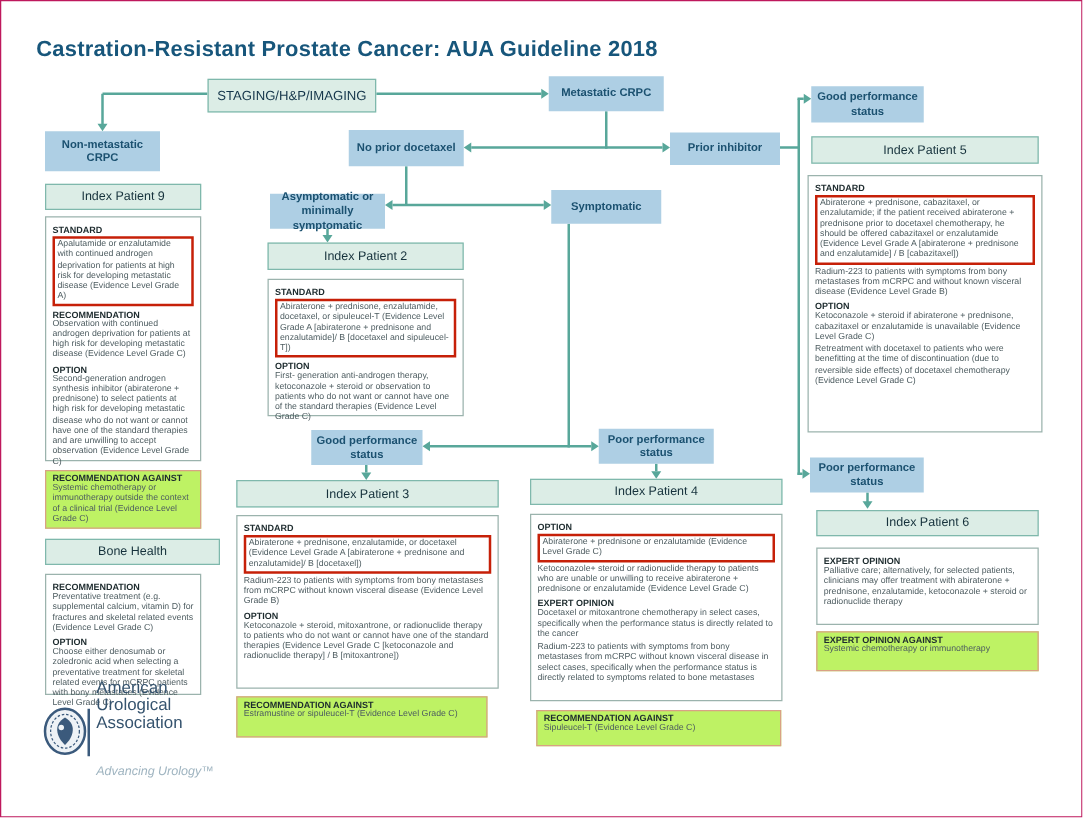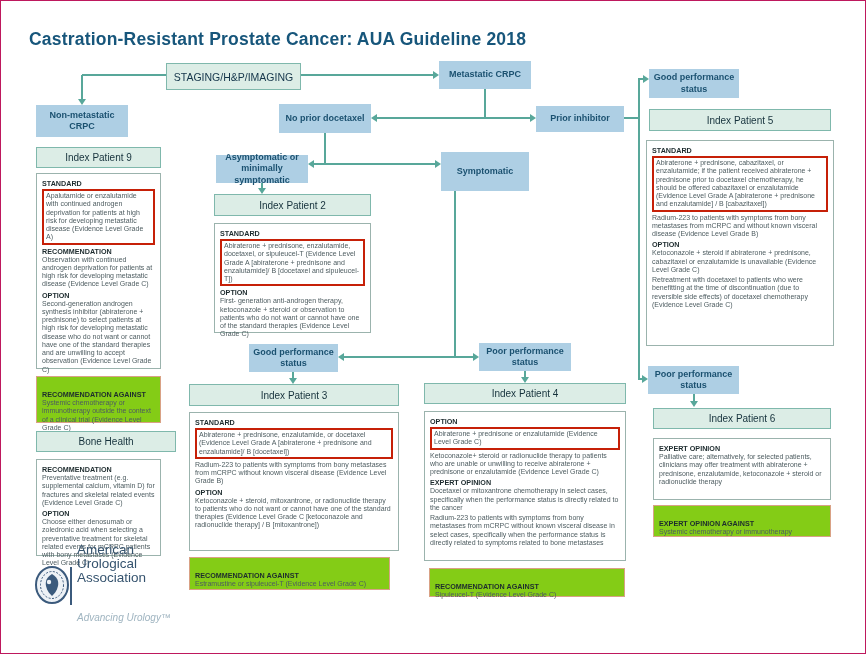--- a/index.html
+++ b/index.html
@@ -25,22 +25,22 @@
         font-weight:bold;font-size:9px;line-height:1.25;display:flex;
         align-items:center;justify-content:center;text-align:center;
         padding:2px 3px;box-sizing:border-box;}
   .mint-box{position:absolute;background:var(--mint);border:1px solid var(--mint-border);
         color:#16323c;font-weight:normal;font-size:10px;display:flex;align-items:center;
         justify-content:center;text-align:center;box-sizing:border-box;padding:2px;}
   .staging{font-size:10.5px;color:#14354a;}
   .content-box{position:absolute;background:#fff;border:1px solid var(--content-border);
         box-sizing:border-box;padding:4px 5px;font-size:7px;line-height:1.18;
         color:var(--body);}
-  .against-box{position:absolute;background:#84cc16;border:1px solid var(--against-border);
-        box-sizing:border-box;padding:12px 5px;font-size:7px;line-height:1.2;
+  .against-box{position:absolute;background:#bef264;border:1px solid var(--against-border);
+        box-sizing:border-box;padding:0 5px;font-size:7px;line-height:1.2;
         color:var(--body);}
   .sec-label{font-weight:bold;color:var(--ink);font-size:7.2px;line-height:1.25;margin-top:1px;}
   .item{margin:0 0 2px 0;}
   .hl{border:2px solid var(--red);padding:1px 2px;margin:1px 0 2px 0;}
   .hline{position:absolute;height:1.5px;background:var(--teal);}
   .vline{position:absolute;width:1.5px;background:var(--teal);}
   .arr{position:absolute;width:0;height:0;}
   .arr.down{border-left:4px solid transparent;border-right:4px solid transparent;border-top:6px solid var(--teal);}
   .arr.right{border-top:4px solid transparent;border-bottom:4px solid transparent;border-left:6px solid var(--teal);}
   .arr.left{border-top:4px solid transparent;border-bottom:4px solid transparent;border-right:6px solid var(--teal);}
@@ -97,21 +97,21 @@
   <div class="vline" style="left:692px;top:393px;height:8px"></div>
   <div class="arr down" style="left:689px;top:400px"></div>
 
   <div class="mint-box staging" style="left:165px;top:62px;width:135px;height:27px">STAGING/H&amp;P/IMAGING</div>
   <div class="node" style="left:438px;top:60px;width:92px;height:28px">Metastatic CRPC</div>
   <div class="node" style="left:648px;top:68px;width:90px;height:29px">Good performance status</div>
   <div class="node" style="left:35px;top:104px;width:92px;height:32px">Non-metastatic CRPC</div>
   <div class="node" style="left:278px;top:103px;width:92px;height:29px">No prior docetaxel</div>
   <div class="node" style="left:535px;top:105px;width:88px;height:26px">Prior inhibitor</div>
   <div class="node" style="left:215px;top:154px;width:92px;height:28px">Asymptomatic or minimally symptomatic</div>
-  <div class="node" style="left:440px;top:151px;width:88px;height:39px">Symptomatic</div>
+  <div class="node" style="left:440px;top:151px;width:88px;height:27px">Symptomatic</div>
   <div class="node" style="left:248px;top:343px;width:89px;height:28px">Good performance status</div>
   <div class="node" style="left:478px;top:342px;width:92px;height:28px">Poor performance status</div>
   <div class="node" style="left:647px;top:365px;width:91px;height:28px">Poor performance status</div>
 
   <div class="mint-box" style="left:35px;top:146px;width:125px;height:21px">Index Patient 9</div>
   <div class="content-box" style="left:35px;top:172px;width:125px;height:196px">
     <div class="sec-label">STANDARD</div>
     <div class="item hl">Apalutamide or enzalutamide with continued androgen deprivation for patients at high risk for developing metastatic disease (Evidence Level Grade A)</div>
     <div class="sec-label">RECOMMENDATION</div>
     <div class="item">Observation with continued androgen deprivation for patients at high risk for developing metastatic disease (Evidence Level Grade C)</div>

